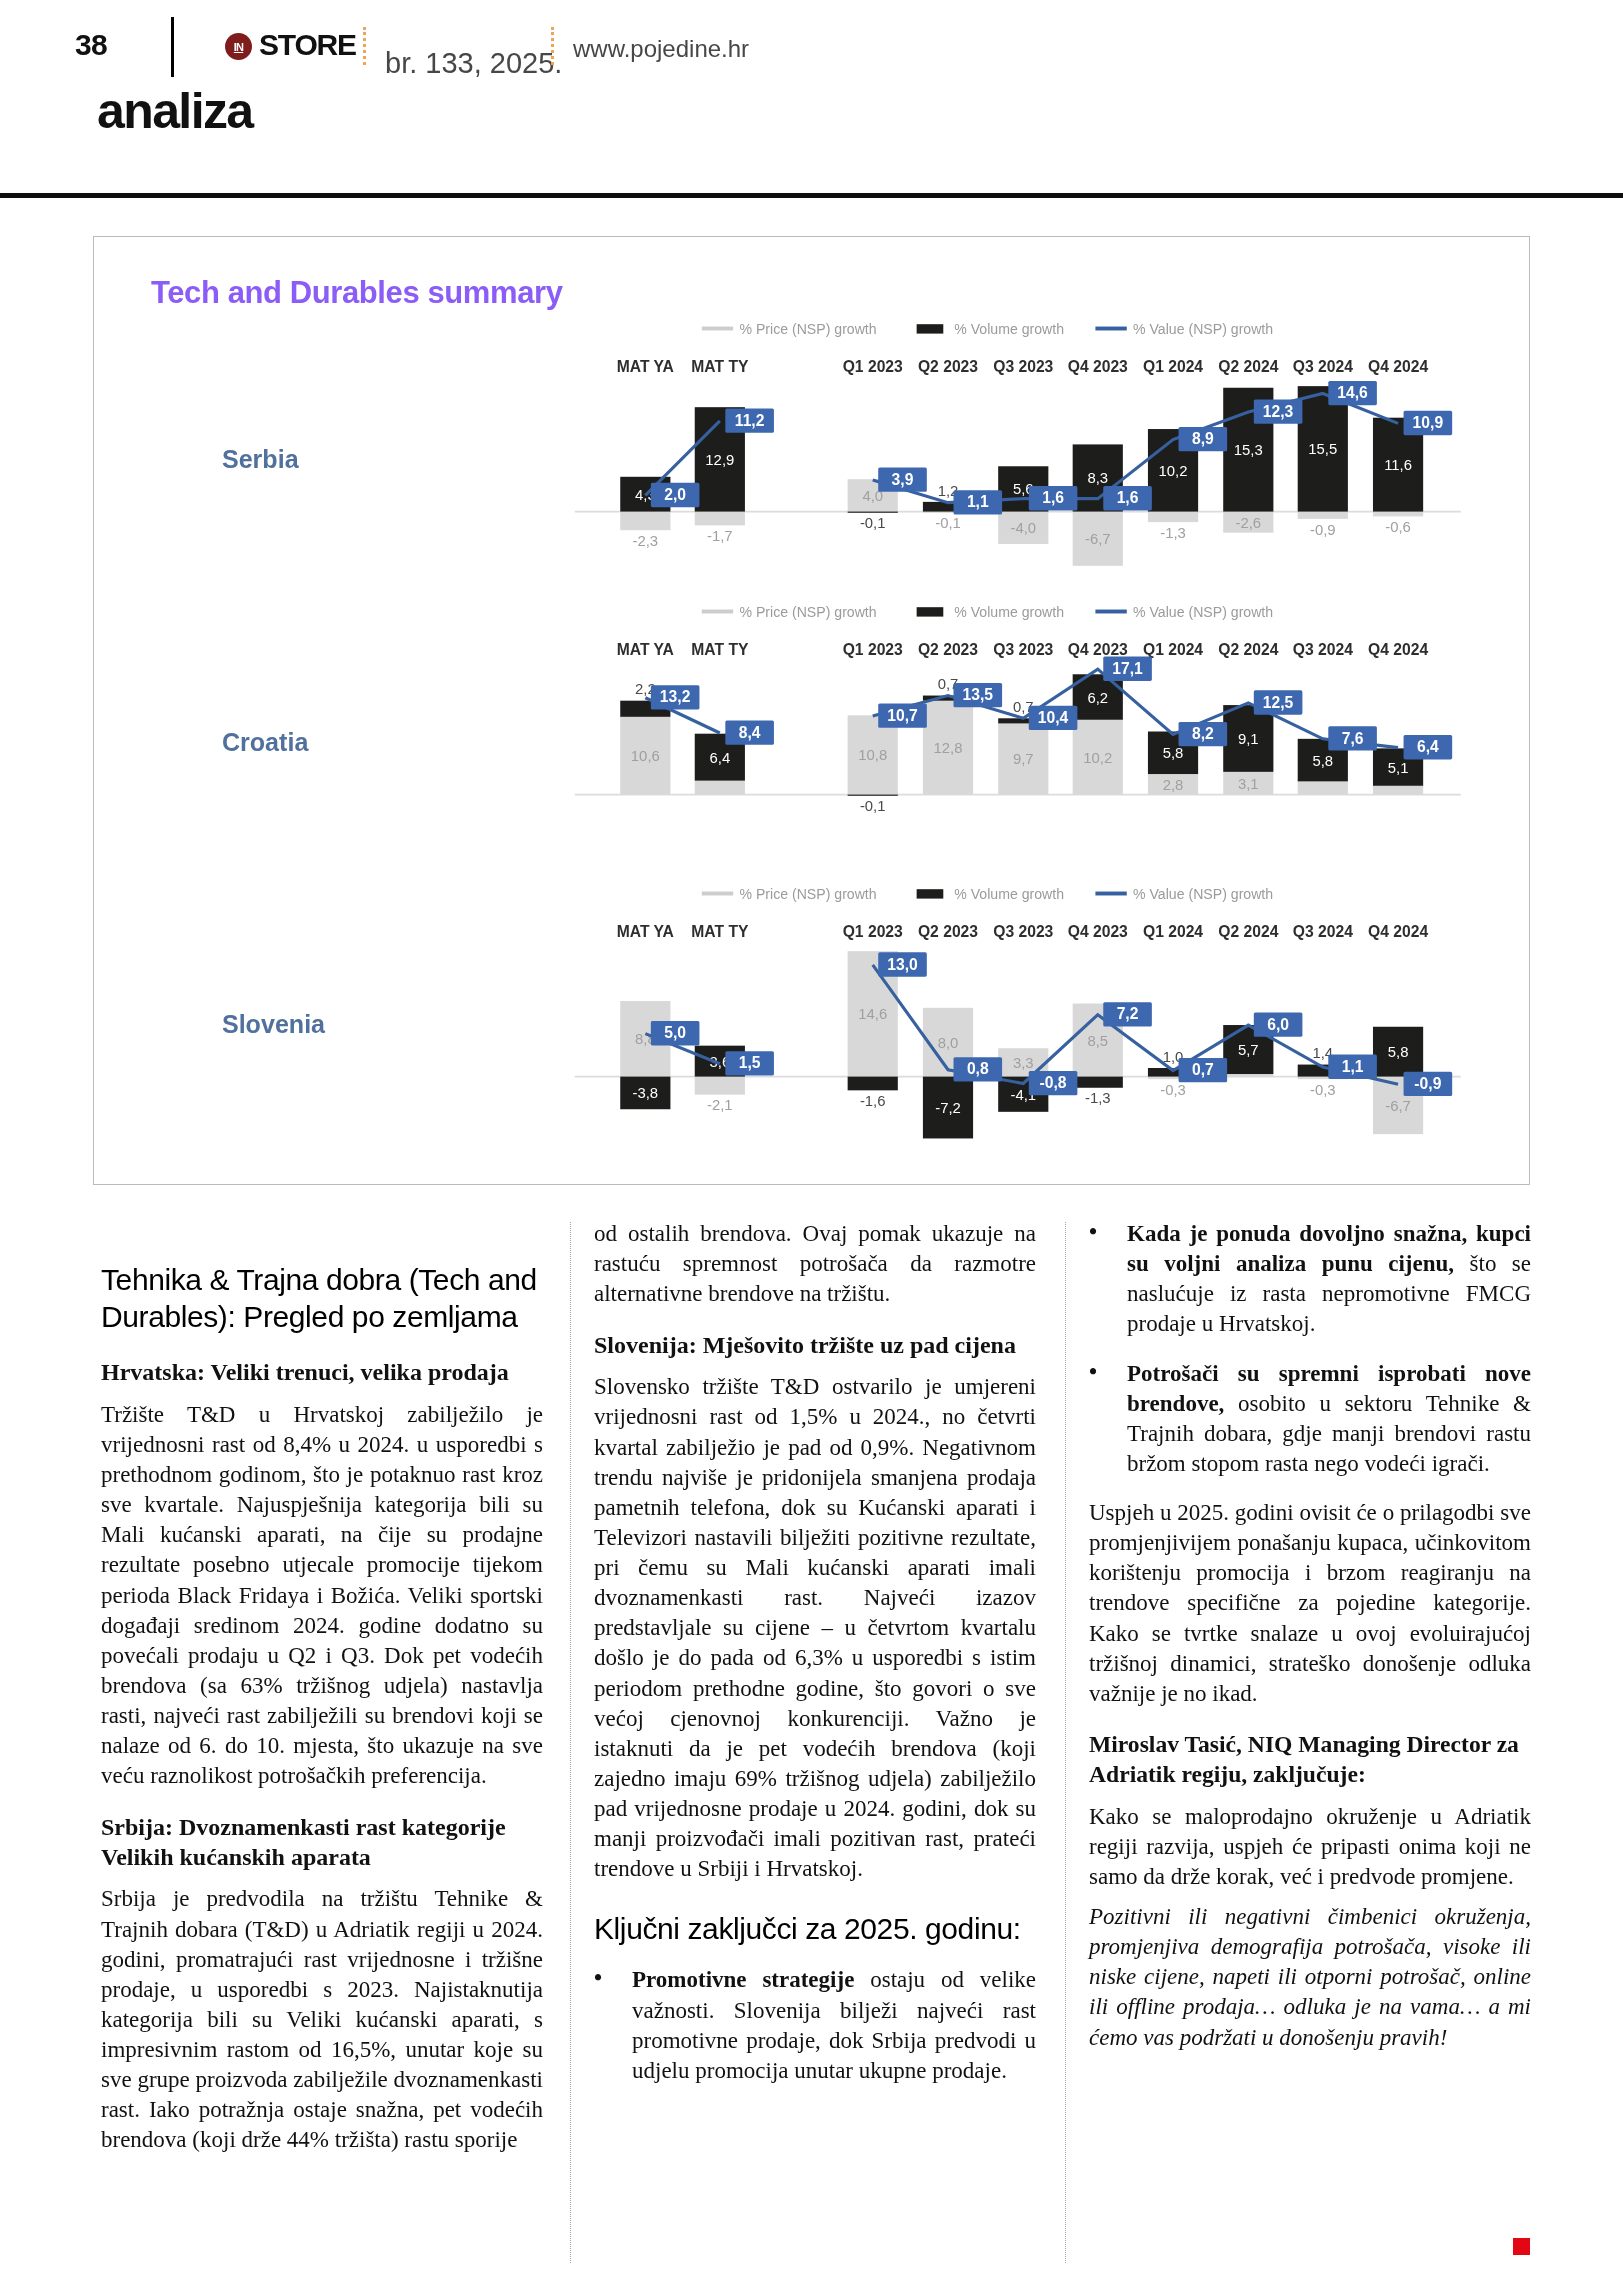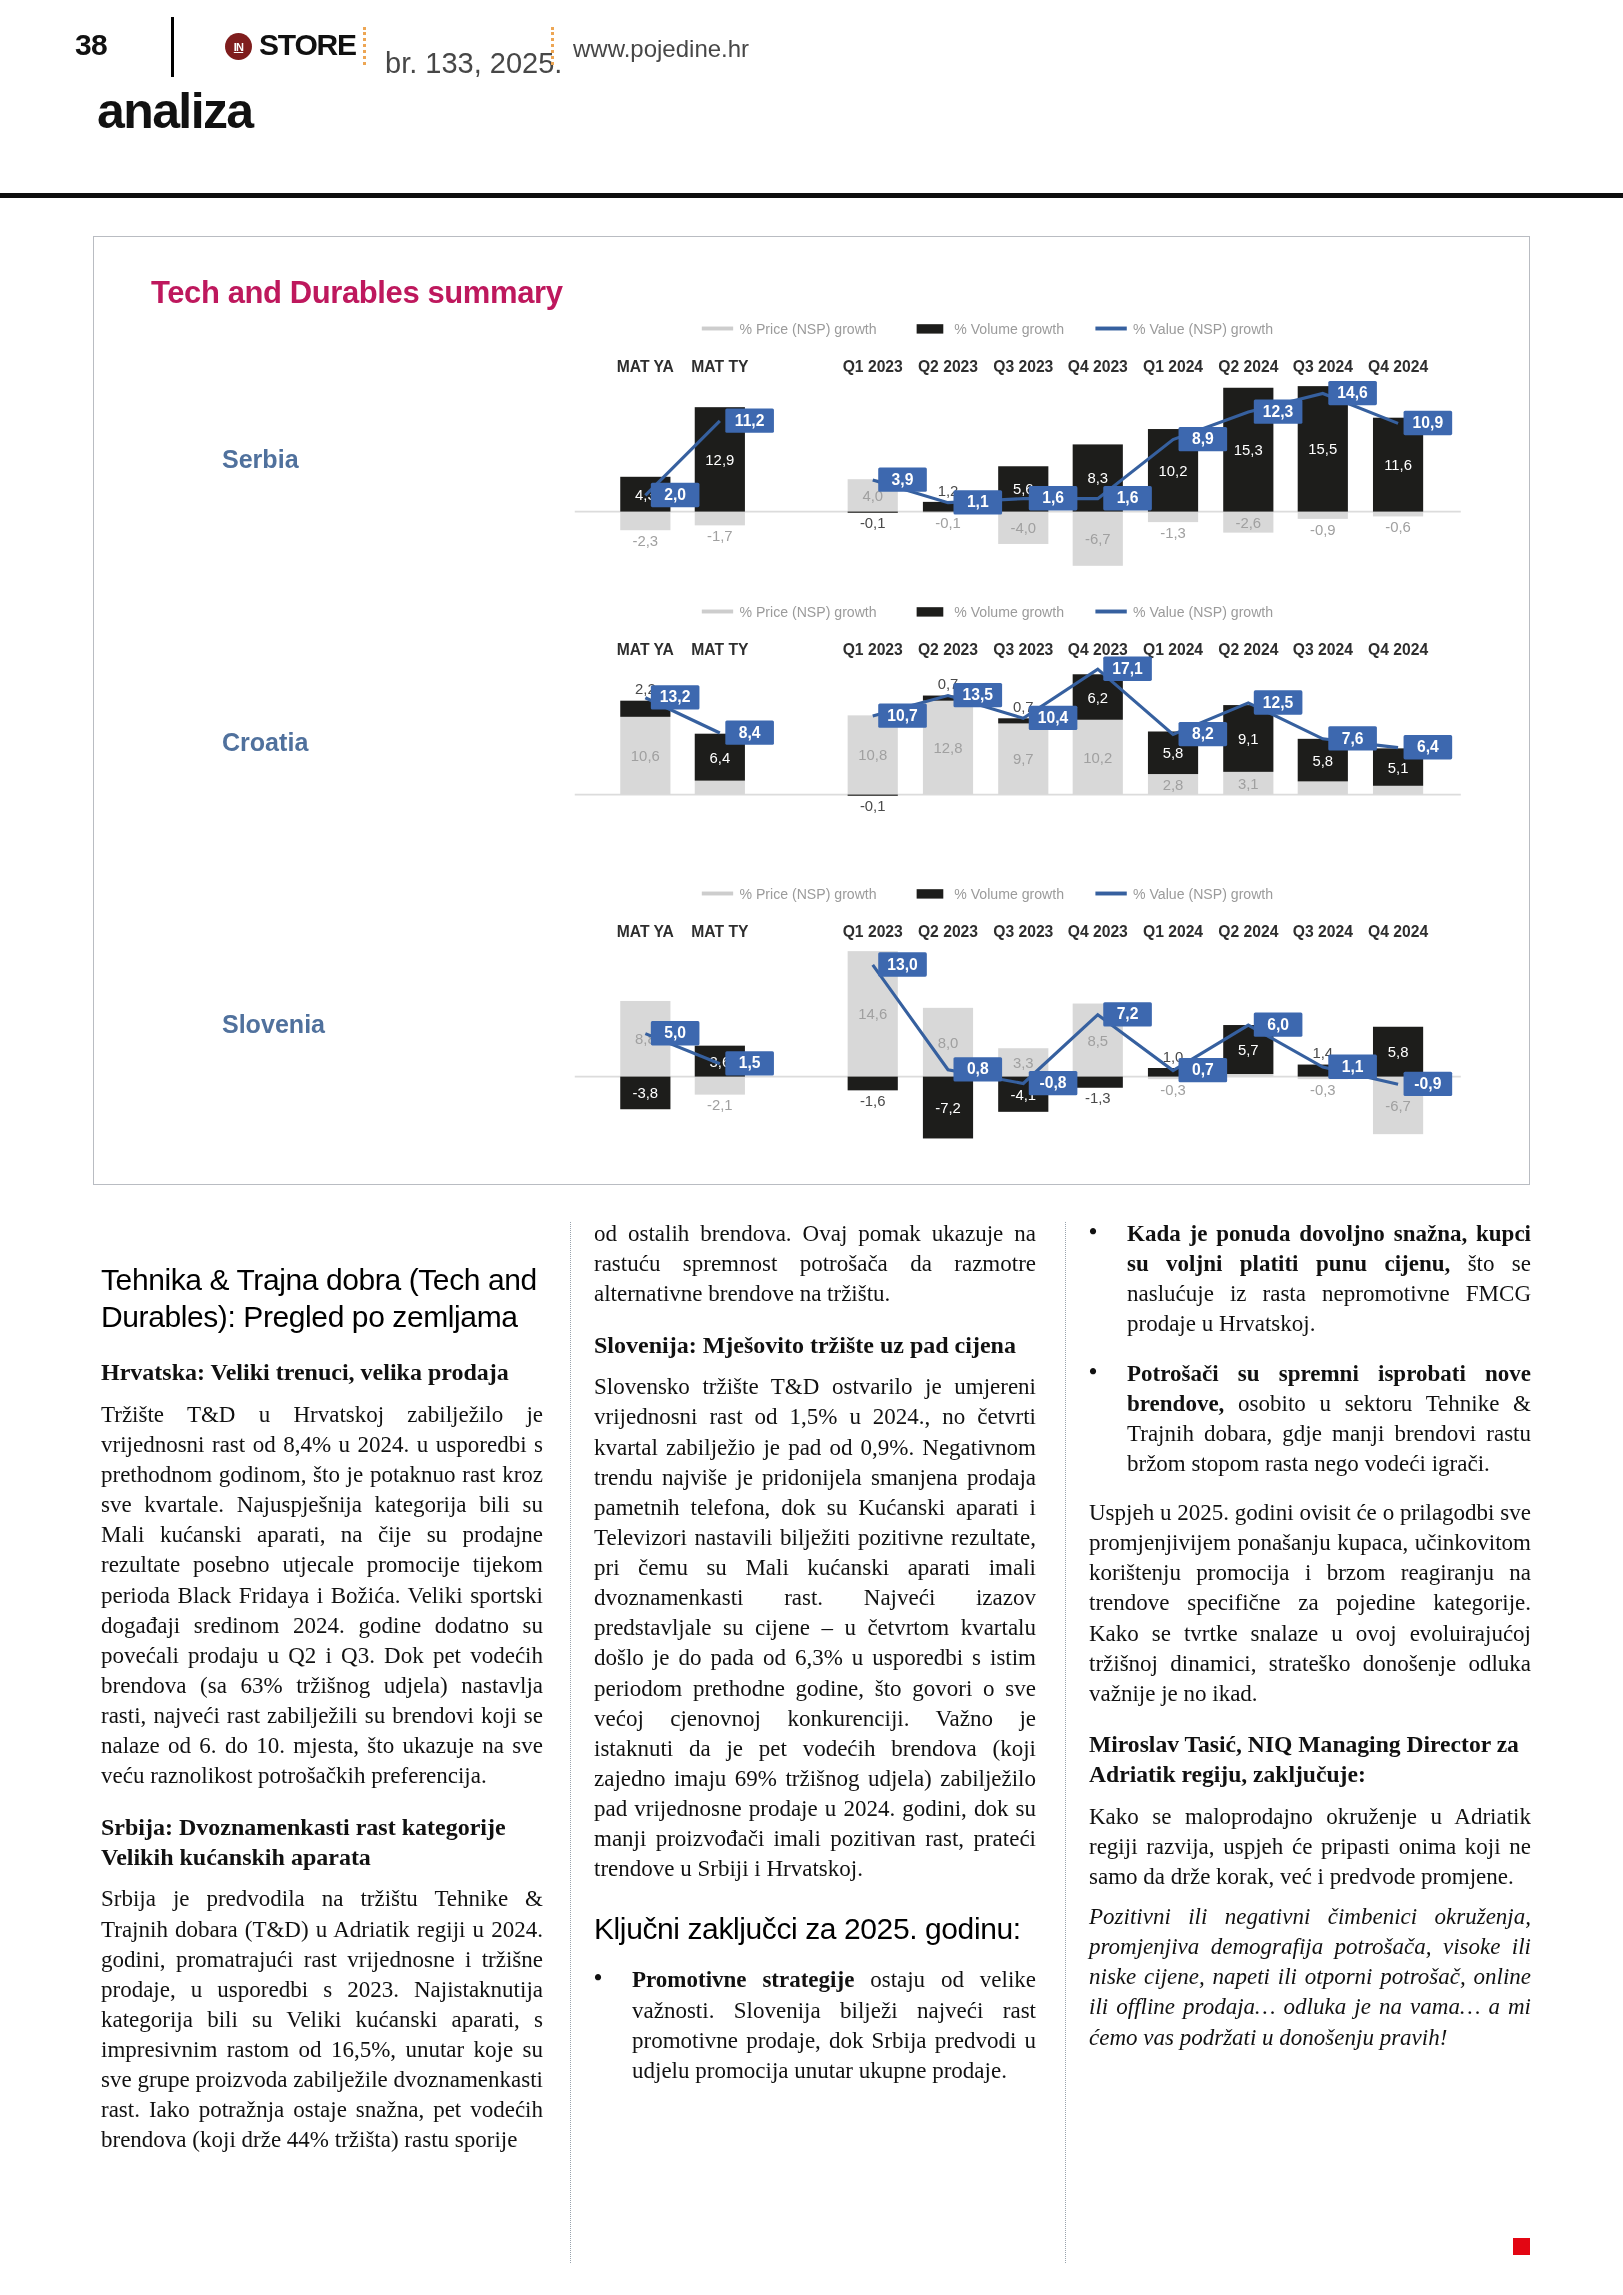--- a/index.html
+++ b/index.html
@@ -24,21 +24,21 @@
 
   
   .section-title{position:absolute;left:97px;top:82px;font-family:"Liberation Sans",sans-serif;
                  font-weight:bold;font-size:50px;letter-spacing:-1.6px;}
   .rule{position:absolute;left:0;top:193px;width:1623px;height:4.7px;background:#0e0e0e;}
 
   
   .chart-panel{position:absolute;left:93px;top:236px;width:1437px;height:949px;
                border:1.6px solid #b9bcc2;box-sizing:border-box;background:#fff;}
   .chart-title{position:absolute;left:57px;top:38px;font-family:"Liberation Sans",sans-serif;
-               font-weight:bold;font-size:31px;color:#be185d;letter-spacing:-0.4px;}
+               font-weight:bold;font-size:31px;color:#8b5cf6;letter-spacing:-0.4px;}
   svg.country{position:absolute;left:9.4px;}
   #chart-0{top:77px;} #chart-1{top:360px;} #chart-2{top:642px;}
 
   
   .col{position:absolute;top:1219px;width:442px;text-align:justify;}
   #col1{left:101px;margin-top:43px;} #col2{left:594px;} #col3{left:1089px;}
   .col-rule{position:absolute;top:1222px;height:1041px;border-left:1.6px dotted #99a3ad;}
   .rule-a{left:570px;} .rule-b{left:1065px;}
 
   .art-title{font-family:"Liberation Sans",sans-serif;font-size:30px;line-height:1.22;
@@ -334,21 +334,21 @@
   <div class="keyhead">Ključni zaključci za 2025. godinu:</div>
   <div class="bullet">
     <span class="dot">•</span>
     <span class="btext"><b>Promotivne strategije</b><span> ostaju od velike važnosti. Slovenija bilježi najveći rast promotivne prodaje, dok Srbija predvodi u udjelu promocija unutar ukupne prodaje.</span></span>
   </div>
 </div>
 
 <div class="col" id="col3">
   <div class="bullet">
     <span class="dot">•</span>
-    <span class="btext"><b>Kada je ponuda dovoljno snažna, kupci su voljni platiti punu cijenu,</b><span> što se naslućuje iz rasta nepromotivne FMCG prodaje u Hrvatskoj.</span></span>
+    <span class="btext"><b>Kada je ponuda dovoljno snažna, kupci su voljni analiza punu cijenu,</b><span> što se naslućuje iz rasta nepromotivne FMCG prodaje u Hrvatskoj.</span></span>
   </div>
   <div class="bullet">
     <span class="dot">•</span>
     <span class="btext"><b>Potrošači su spremni isprobati nove brendove,</b><span> osobito u sektoru Tehnike &amp; Trajnih dobara, gdje manji brendovi rastu bržom stopom rasta nego vodeći igrači.</span></span>
   </div>
   <div class="para">Uspjeh u 2025. godini ovisit će o prilagodbi sve promjenjivijem ponašanju kupaca, učinkovitom korištenju promocija i brzom reagiranju na trendove specifične za pojedine kategorije. Kako se tvrtke snalaze u ovoj evoluirajućoj tržišnoj dinamici, strateško donošenje odluka važnije je no ikad.</div>
   <div class="quotehead">Miroslav Tasić, NIQ Managing Director za Adriatik regiju, zaključuje:</div>
   <div class="para">Kako se maloprodajno okruženje u Adriatik regiji razvija, uspjeh će pripasti onima koji ne samo da drže korak, već i predvode promjene.</div>
   <div class="para quote">Pozitivni ili negativni čimbenici okruženja, promjenjiva demografija potrošača, visoke ili niske cijene, napeti ili otporni potrošač, online ili offline prodaja… odluka je na vama… a mi ćemo vas podržati u donošenju pravih!</div>
 </div>

